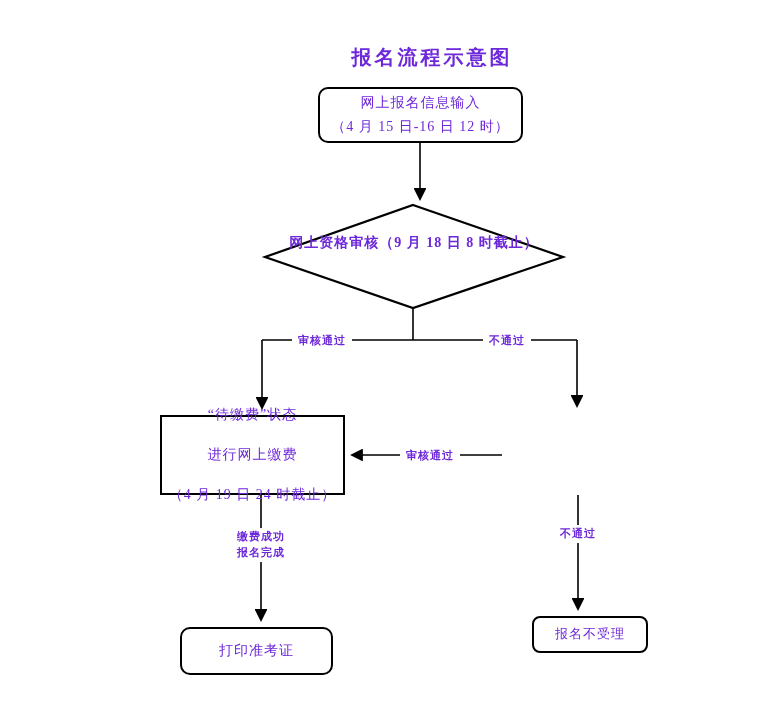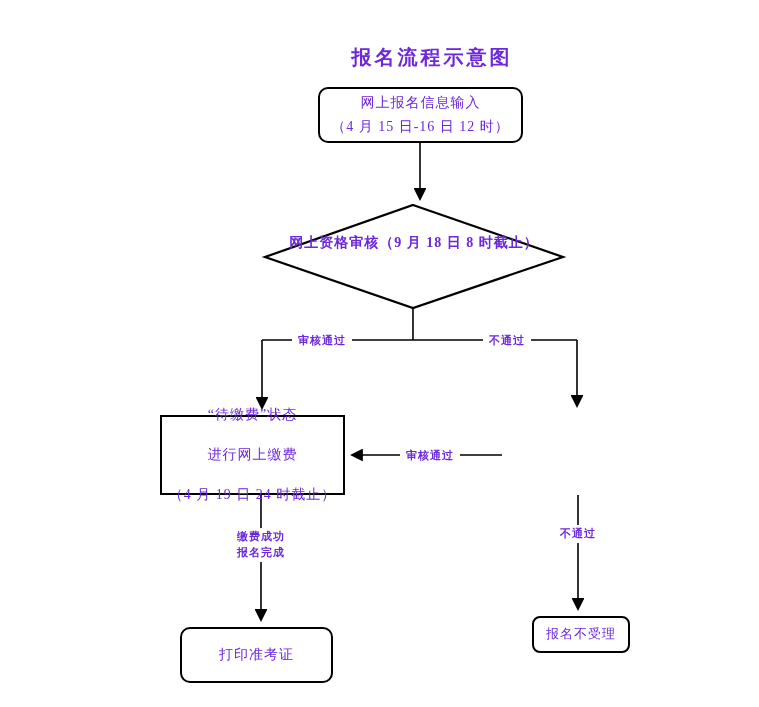--- a/index.html
+++ b/index.html
@@ -42,22 +42,22 @@
   .node .ln {
     font-size: 14px;
     line-height: 1.72;
     letter-spacing: 1px;
     white-space: nowrap;
   }
   .rounded { border-radius: 10px; }
   .node-start        { left: 318px; top: 87px;  width: 205px; height: 56px; }
   .node-pending-pay  { left: 160px; top: 415px; width: 185px; height: 80px; border-width: 2.5px; gap: 16px; }
   .node-pending-rev  { left: 502px; top: 413px; width: 181px; height: 82px; border-width: 2.5px; }
-  .node-print        { left: 180px; top: 627px; width: 153px; height: 56px; }
-  .node-reject       { left: 532px; top: 616px; width: 98px;  height: 37px; border-radius: 8px; }
+  .node-print        { left: 180px; top: 627px; width: 153px; height: 48px; }
+  .node-reject       { left: 532px; top: 616px; width: 116px;  height: 37px; border-radius: 8px; }
   .node-reject .ln   { font-size: 13px; }
   .diamond-text {
     position: absolute;
     left: 265px; top: 191px;
     width: 298px; height: 103px;
     display: flex;
     flex-direction: row;
     align-items: center;
     justify-content: center;
     text-align: left;

